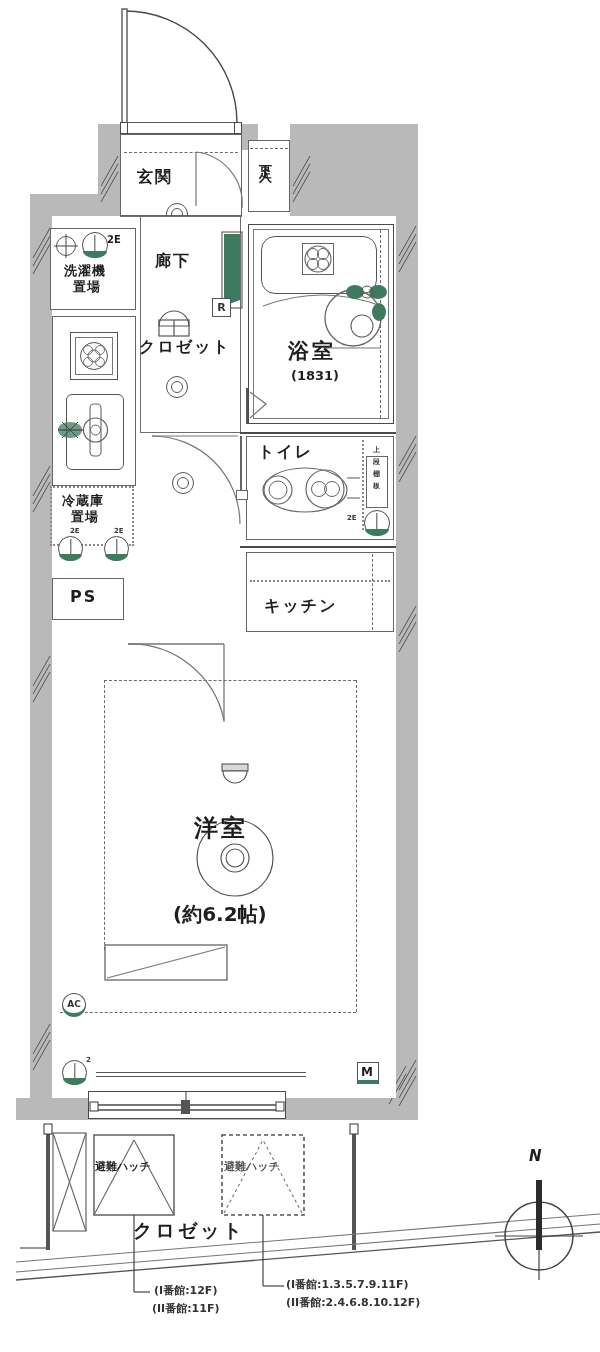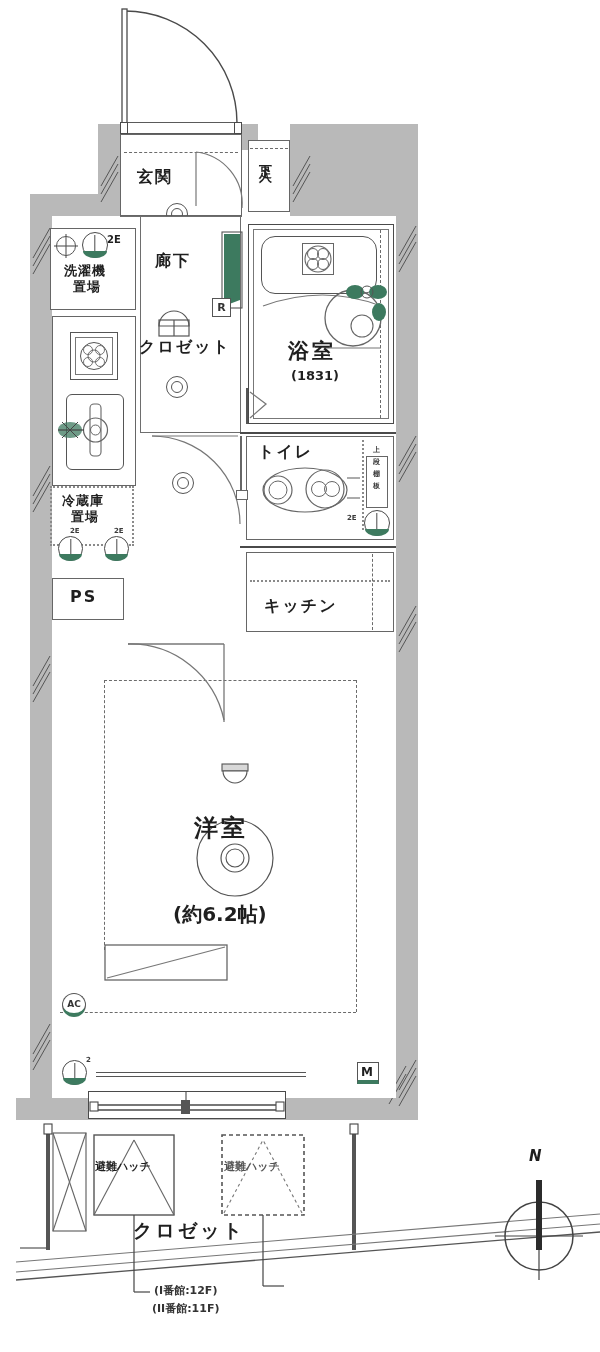--- a/index.html
+++ b/index.html
@@ -396,20 +396,24 @@
     <line x1="134" y1="1215" x2="134" y2="1292" stroke="#444" stroke-width="1.2"></line>
     <line x1="134" y1="1292" x2="150" y2="1292" stroke="#444" stroke-width="1.2"></line>
     <line x1="263" y1="1215" x2="263" y2="1286" stroke="#444" stroke-width="1.2"></line>
     <line x1="263" y1="1286" x2="284" y2="1286" stroke="#444" stroke-width="1.2"></line>
   </svg>
 
   <div class="abs" style="left:152px;top:1283px;text-align:center;">
     <div class="cap">(I番館:12F)</div>
     <div class="cap" style="margin-top:3px;">(II番館:11F)</div>
   </div>
+  <div class="abs" style="left:286px;top:1277px;">
+    <div class="cap">(I番館:1.3.5.7.9.11F)</div>
+    <div class="cap" style="margin-top:3px;">(II番館:2.4.6.8.10.12F)</div>
+  </div>
 
   <div class="lbl" style="left:529px;top:1147px;font-size:15px;font-style:italic;font-weight:600;letter-spacing:0;">N</div>
   <svg class="sv" width="600" height="1352">
     <circle cx="539" cy="1236" r="34" fill="none" stroke="#444" stroke-width="1.5"></circle>
     <line x1="495" y1="1236" x2="583" y2="1236" stroke="#444" stroke-width="1.2"></line>
     <line x1="539" y1="1192" x2="539" y2="1280" stroke="#444" stroke-width="1.2"></line>
     <rect x="536" y="1180" width="6" height="70" fill="#2b2b2b"></rect>
   </svg>
 
 </div>

